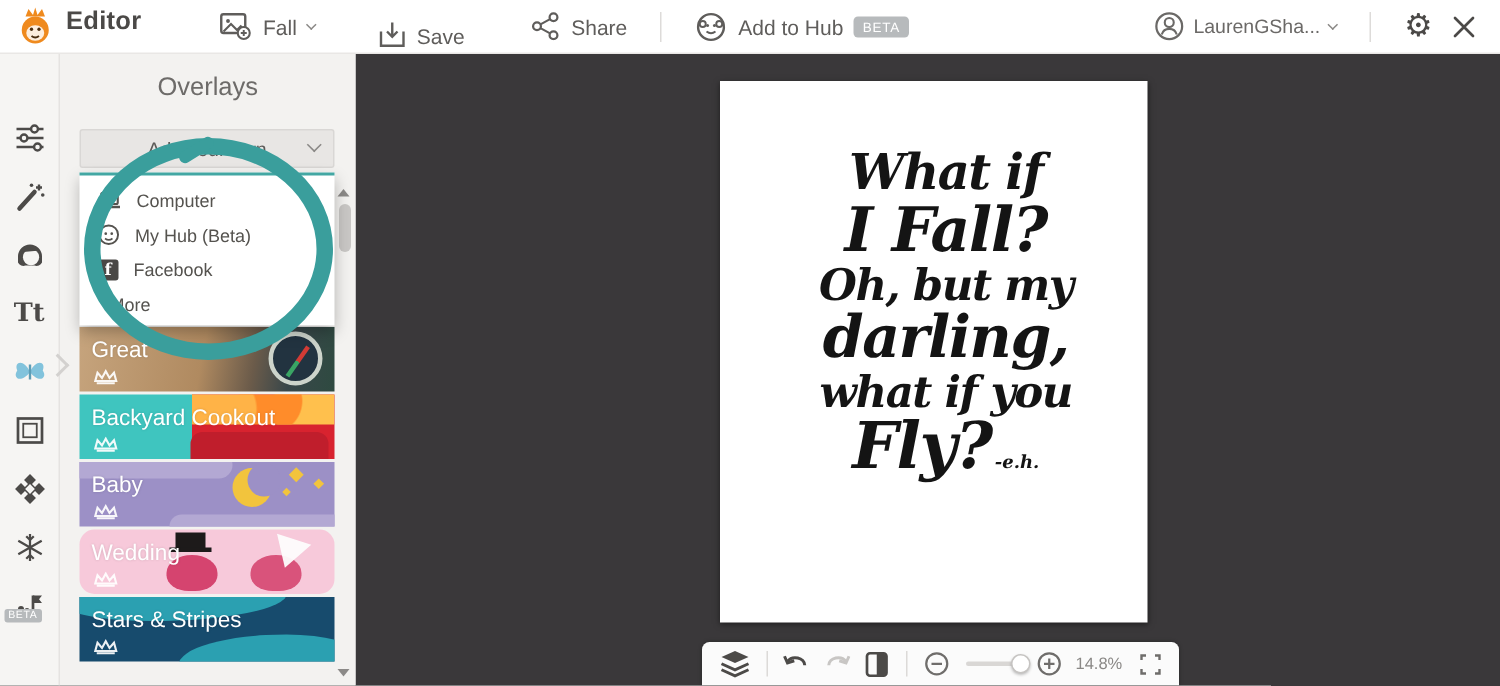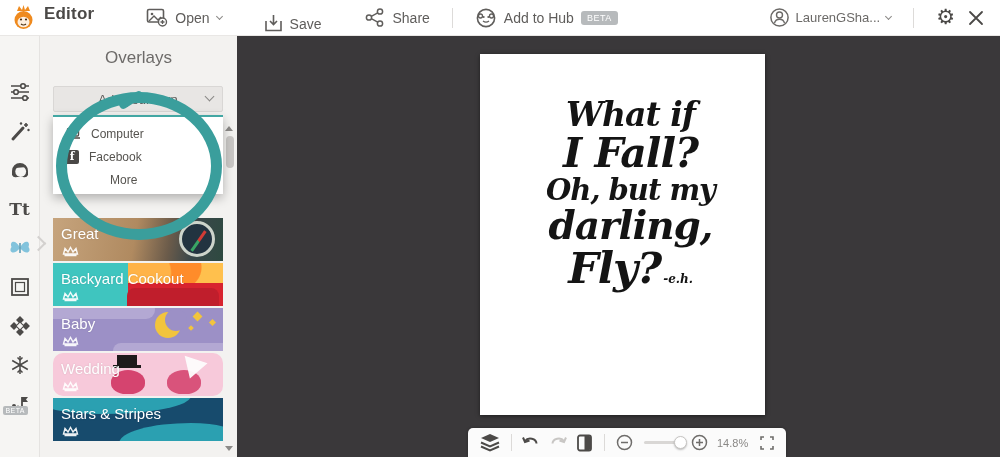--- a/index.html
+++ b/index.html
@@ -42,21 +42,21 @@
   .panel-title { text-align:center; padding-top:12px; font-size:17px; color:#6d6b69; }
   .add-btn { position:absolute; left:13px; top:50px; width:170px; height:26px; background:#e8e6e4;
              border:1px solid #d9d7d5; border-radius:2px; display:flex; align-items:center;
              justify-content:center; font-size:13px; color:#5c5a58; cursor:pointer; }
   .add-btn .chev { position:absolute; right:9px; top:9px; }
   .menu { position:absolute; left:13px; top:79px; width:170px; background:#fff;
           border-top:2px solid #43a7a3; box-shadow:0 4px 10px rgba(0,0,0,.28);
           padding:5px 0 3px; z-index:24; }
   .menu-item { height:23px; display:flex; align-items:center; padding-left:12px; gap:10px;
                font-size:12px; color:#55534f; cursor:pointer; }
-  .menu-item.more { padding-left:57px; }
+  .menu-item.more { padding-left:20px; }
   .fb-icon { width:14px; height:14px; background:#4a4846; color:#fff; font-size:11px; font-weight:bold;
              display:flex; align-items:flex-end; justify-content:center; border-radius:2px;
              font-family:"DejaVu Serif",serif; line-height:1.1; }
 
   .tiles { position:absolute; left:13px; top:182px; width:170px; }
   .tile { position:relative; height:43px; margin-bottom:2px; overflow:hidden; cursor:pointer; }
   .tile-label { position:absolute; left:8px; top:7px; color:#fff; font-size:15px; z-index:3;
                 text-shadow:0 0 2px rgba(0,0,0,.15); }
   .tile-crown { position:absolute; left:9px; bottom:4px; z-index:3; opacity:.92; }
   .t-great   { background:linear-gradient(100deg,#c6a47d 0%,#b08a60 48%,#6b5b4a 68%,#39474a 82%,#2e4a40 100%); }
@@ -149,21 +149,21 @@
   </div>
 
   <div class="tb-btn tb-open">
     <svg width="22" height="19" viewBox="0 0 22 19">
       <rect x="1.5" y="1.5" width="16" height="12.5" rx="1.5" fill="none" stroke="#5f5d5b" stroke-width="1.6"></rect>
       <circle cx="6" cy="6" r="1.3" fill="#5f5d5b"></circle>
       <path d="M3 13 l5 -5 4 4 2.5 -2.5 3 3" fill="none" stroke="#5f5d5b" stroke-width="1.4"></path>
       <circle cx="16.5" cy="14" r="4" fill="#fff" stroke="#5f5d5b" stroke-width="1.4"></circle>
       <path d="M16.5 12 v4 M14.5 14 h4" stroke="#5f5d5b" stroke-width="1.3"></path>
     </svg>
-    <span>Open</span>
+    <span>Fall</span>
     <span class="chev chev-sm"></span>
   </div>
 
   <div class="tb-btn tb-save">
     <svg width="19" height="19" viewBox="0 0 19 19">
       <path d="M2 7 v9.5 h15 V7" fill="none" stroke="#5f5d5b" stroke-width="1.6"></path>
       <path d="M9.5 1 v9 M6 7 l3.5 3.5 L13 7" fill="none" stroke="#5f5d5b" stroke-width="1.6"></path>
     </svg>
     <span>Save</span>
   </div>
@@ -291,20 +291,29 @@
     <span class="chev"></span>
   </div>
 
   <div class="menu">
     <div class="menu-item">
       <svg width="16" height="13" viewBox="0 0 16 13">
         <rect x="2.5" y="1.5" width="11" height="7.5" rx="1" fill="none" stroke="#55534f" stroke-width="1.4"></rect>
         <path d="M1 11 h14" stroke="#55534f" stroke-width="1.6"></path>
       </svg>
       <span>Computer</span>
+    </div>
+    <div class="menu-item">
+      <svg width="15" height="15" viewBox="0 0 15 15">
+        <circle cx="7.5" cy="7.5" r="6.2" fill="none" stroke="#55534f" stroke-width="1.3"></circle>
+        <circle cx="5.5" cy="6.8" r=".9" fill="#55534f"></circle>
+        <circle cx="9.5" cy="6.8" r=".9" fill="#55534f"></circle>
+        <path d="M5 10 q2.5 1.8 5 0" stroke="#55534f" stroke-width="1.1" fill="none"></path>
+      </svg>
+      <span>My Hub (Beta)</span>
     </div>
     <div class="menu-item">
       <span class="fb-icon">f</span>
       <span>Facebook</span>
     </div>
     <div class="menu-item more">
       <span>More</span>
     </div>
   </div>
 
@@ -364,20 +373,21 @@
 
 <div class="ring"></div>
 <div class="ring-glare"></div>
 
 <div class="canvas">
   <div class="poster">
     <div class="pl pl1">What if</div>
     <div class="pl pl2">I Fall?</div>
     <div class="pl pl3">Oh, but my</div>
     <div class="pl pl4">darling,</div>
+    <div class="pl pl5">what if you</div>
     <div class="pl pl6"><span>Fly?</span><span class="sig">-e.h.</span></div>
   </div>
 
   <div class="bbar">
     <span class="bb-ic">
       <svg width="20" height="19" viewBox="0 0 20 19">
         <path d="M10 1 L19 5 L10 9 L1 5 Z" fill="#4c4a48"></path>
         <path d="M1 9.5 L10 13.5 L19 9.5" fill="none" stroke="#4c4a48" stroke-width="2"></path>
         <path d="M1 13.5 L10 17.5 L19 13.5" fill="none" stroke="#4c4a48" stroke-width="2"></path>
       </svg>

